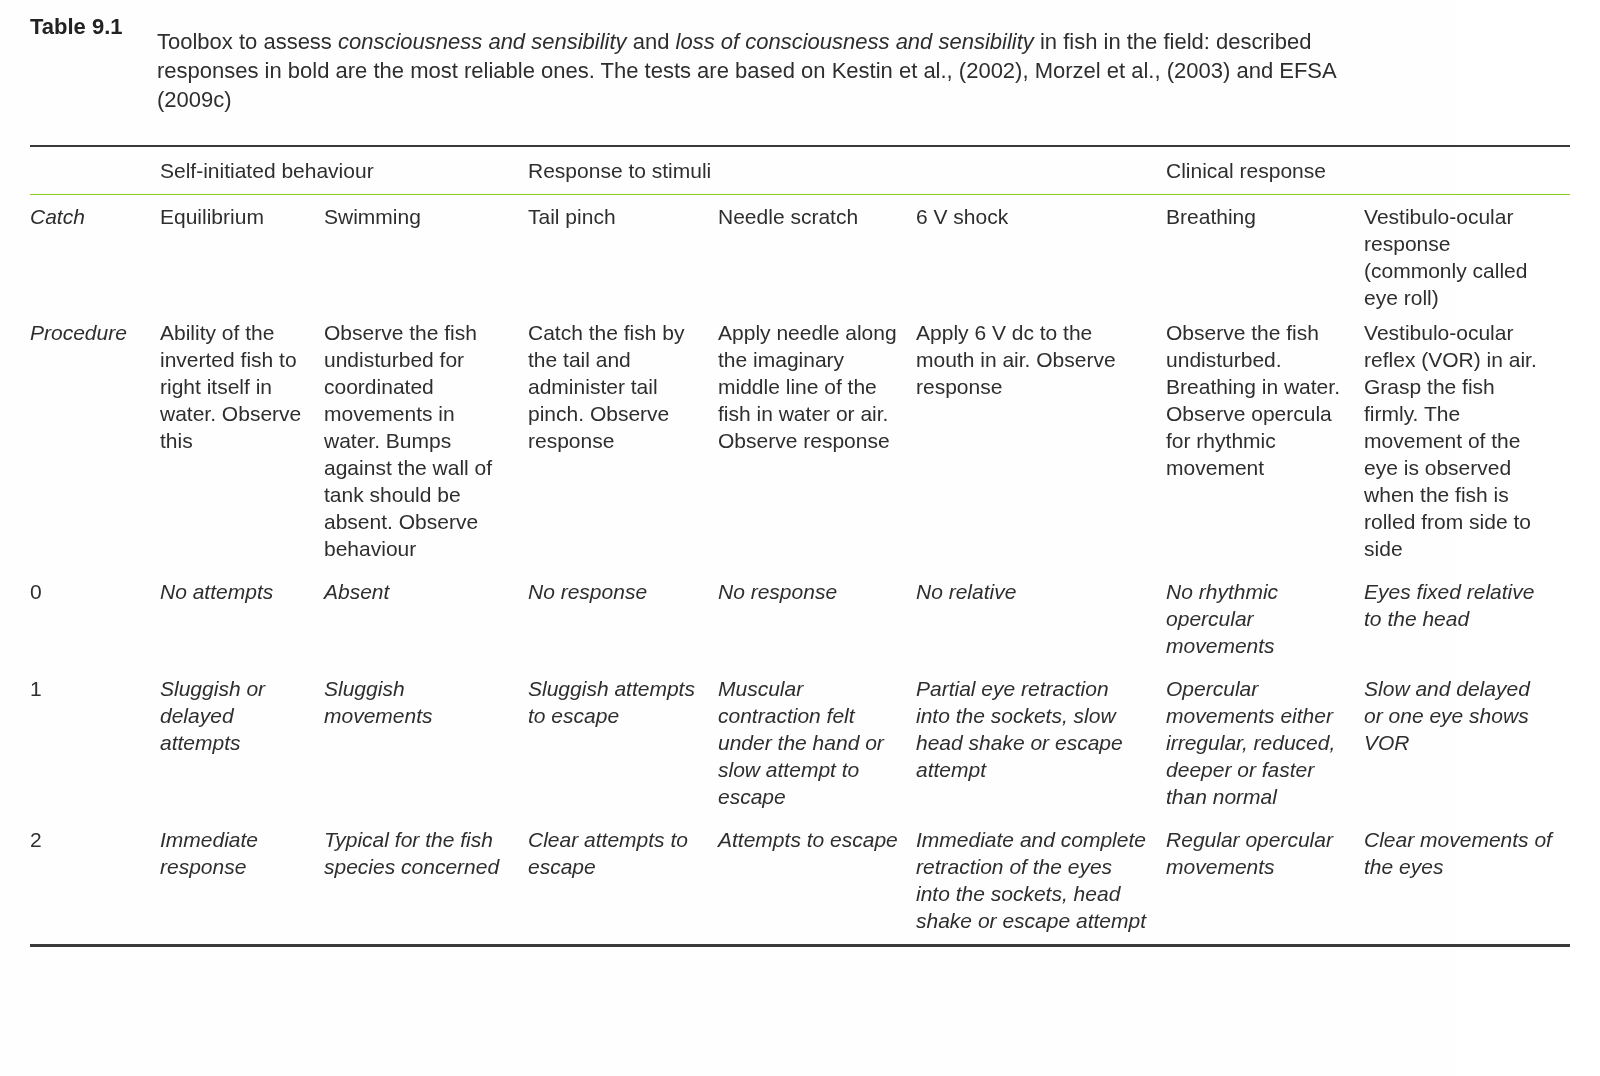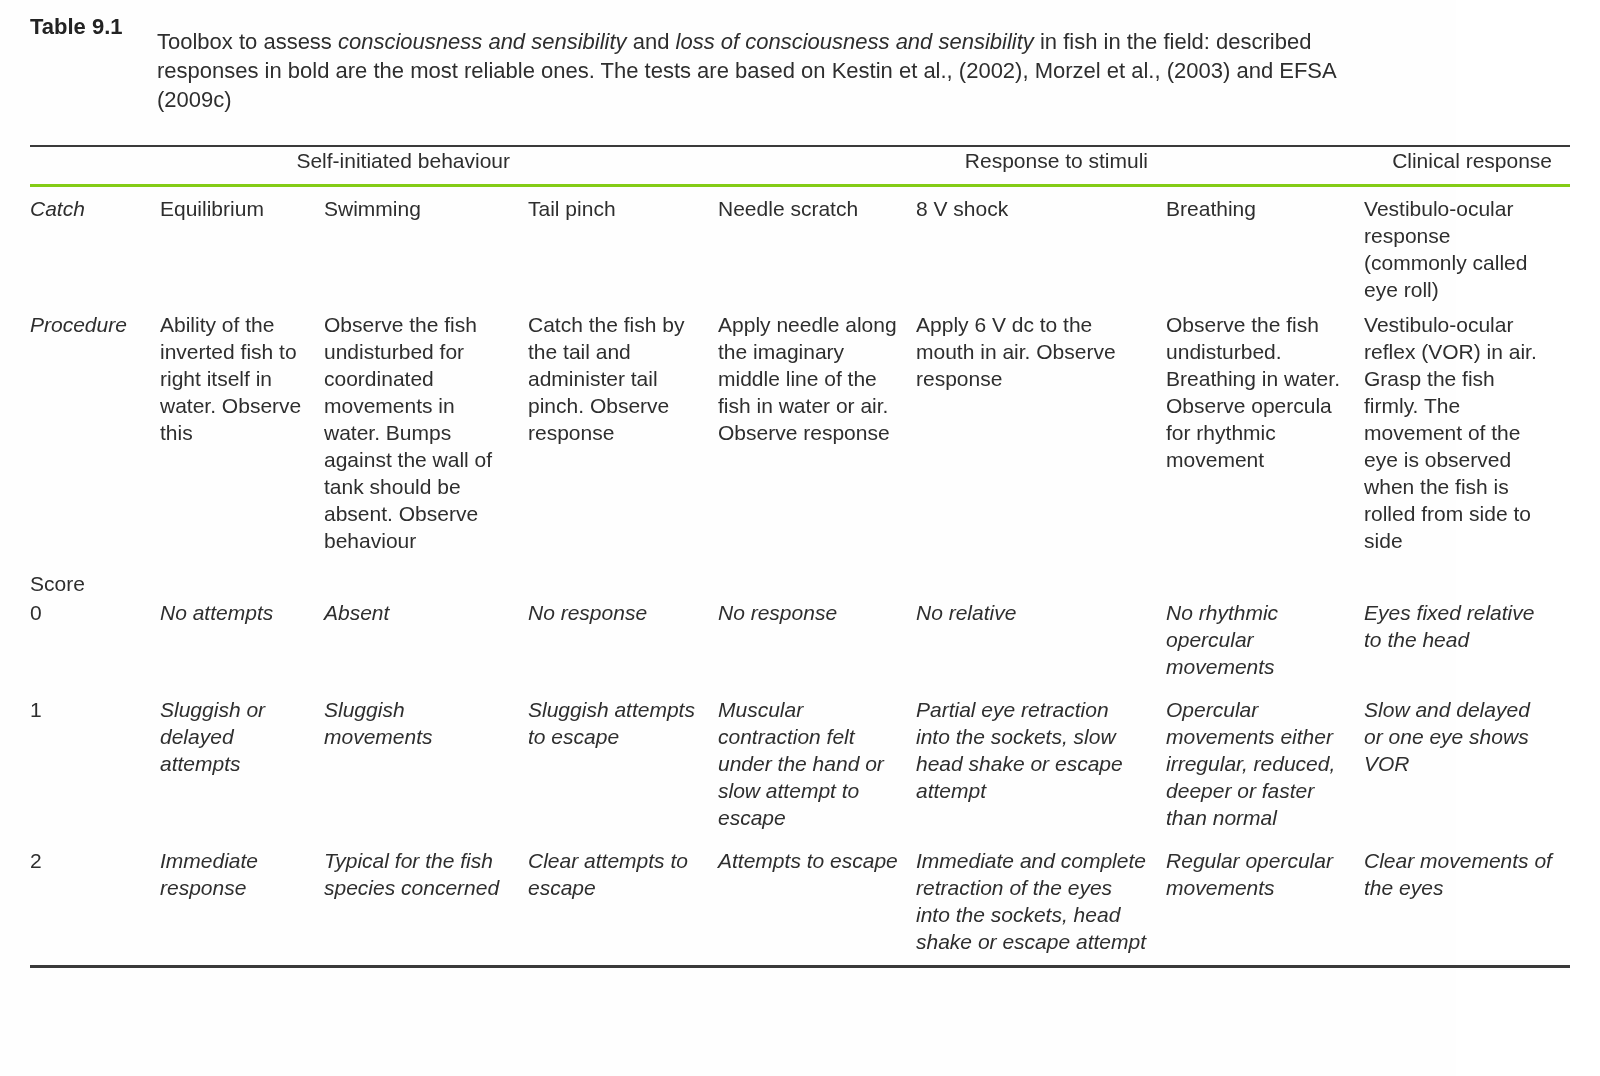--- a/index.html
+++ b/index.html
@@ -61,23 +61,23 @@
   col.c6 { width: 198px; }
   col.c7 { width: 206px; }
   th, td {
     vertical-align: top;
     text-align: left;
     font-weight: normal;
     padding: 0 18px 0 0;
     overflow-wrap: break-word;
   }
   tr.group-row th {
+    padding-top: 10px;
     padding-bottom: 10px;
-    border-bottom: 3px solid #84cc16;
-    text-align: right;
+    border-bottom: 1px solid #84cc16;
   }
   tr.name-row th {
     padding-top: 8px;
     padding-bottom: 6px;
   }
   tr.procedure-row td {
     padding-top: 2px;
     padding-bottom: 16px;
   }
   tr.score-label-row td {
@@ -123,39 +123,35 @@
         <th colspan="2">Self-initiated behaviour</th>
         <th colspan="3">Response to stimuli</th>
         <th colspan="2">Clinical response</th>
       </tr>
       <tr class="name-row">
         <th class="rowlabel-italic">Catch</th>
         <th>Equilibrium</th>
         <th>Swimming</th>
         <th>Tail pinch</th>
         <th>Needle scratch</th>
-        <th>8 V shock</th>
+        <th>6 V shock</th>
         <th>Breathing</th>
         <th>Vestibulo-ocular response (commonly called eye roll)</th>
       </tr>
     </thead>
     <tbody>
       <tr class="procedure-row">
         <td class="rowlabel-italic">Procedure</td>
         <td>Ability of the inverted fish to right itself in water. Observe this</td>
         <td>Observe the fish undisturbed for coordinated movements in water. Bumps against the wall of tank should be absent. Observe behaviour</td>
         <td>Catch the fish by the tail and administer tail pinch. Observe response</td>
         <td>Apply needle along the imaginary middle line of the fish in water or air. Observe response</td>
         <td>Apply 6 V dc to the mouth in air. Observe response</td>
         <td>Observe the fish undisturbed. Breathing in water. Observe opercula for rhythmic movement</td>
         <td>Vestibulo-ocular reflex (VOR) in air. Grasp the fish firmly. The movement of the eye is observed when the fish is rolled from side to side</td>
-      </tr>
-      <tr class="score-label-row">
-        <td class="lbl">Score</td>
-        <td colspan="7"></td>
       </tr>
       <tr class="score-row">
         <td class="lbl">0</td>
         <td>No attempts</td>
         <td>Absent</td>
         <td>No response</td>
         <td>No response</td>
         <td>No relative</td>
         <td>No rhythmic opercular movements</td>
         <td>Eyes fixed relative to the head</td>

